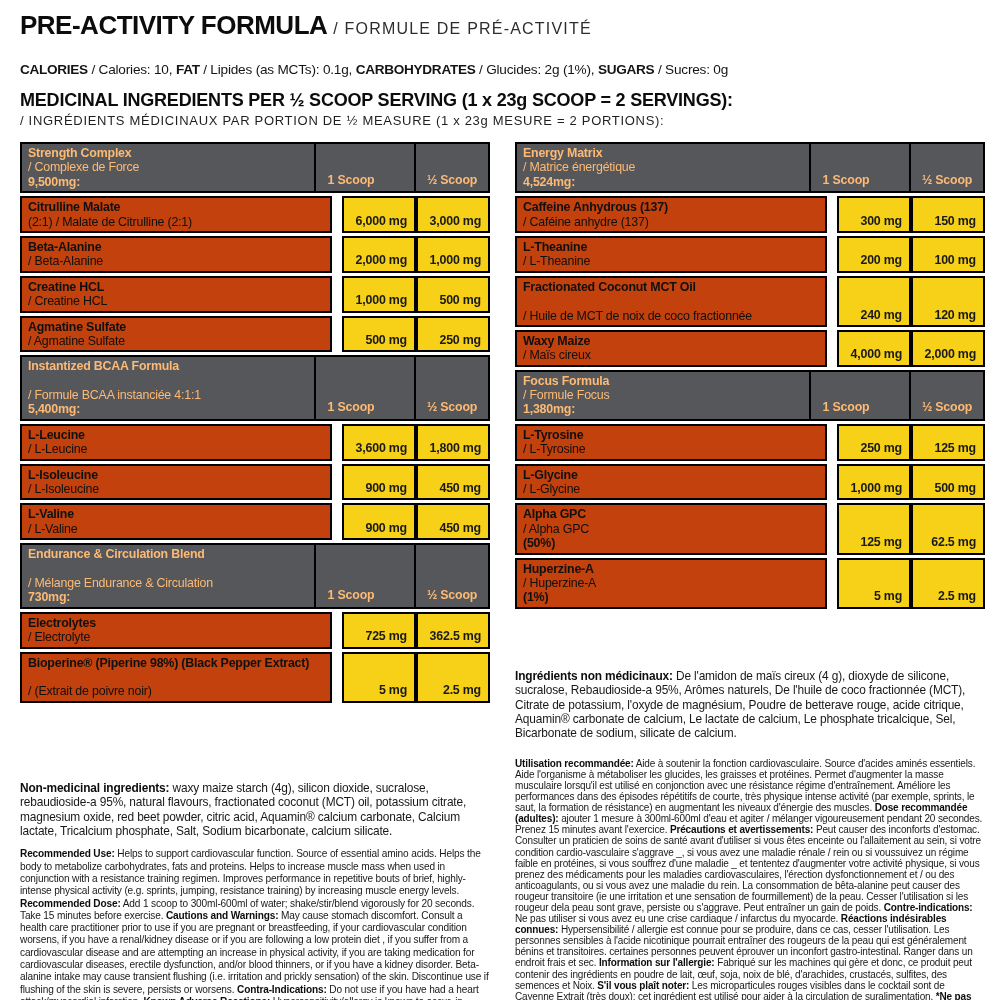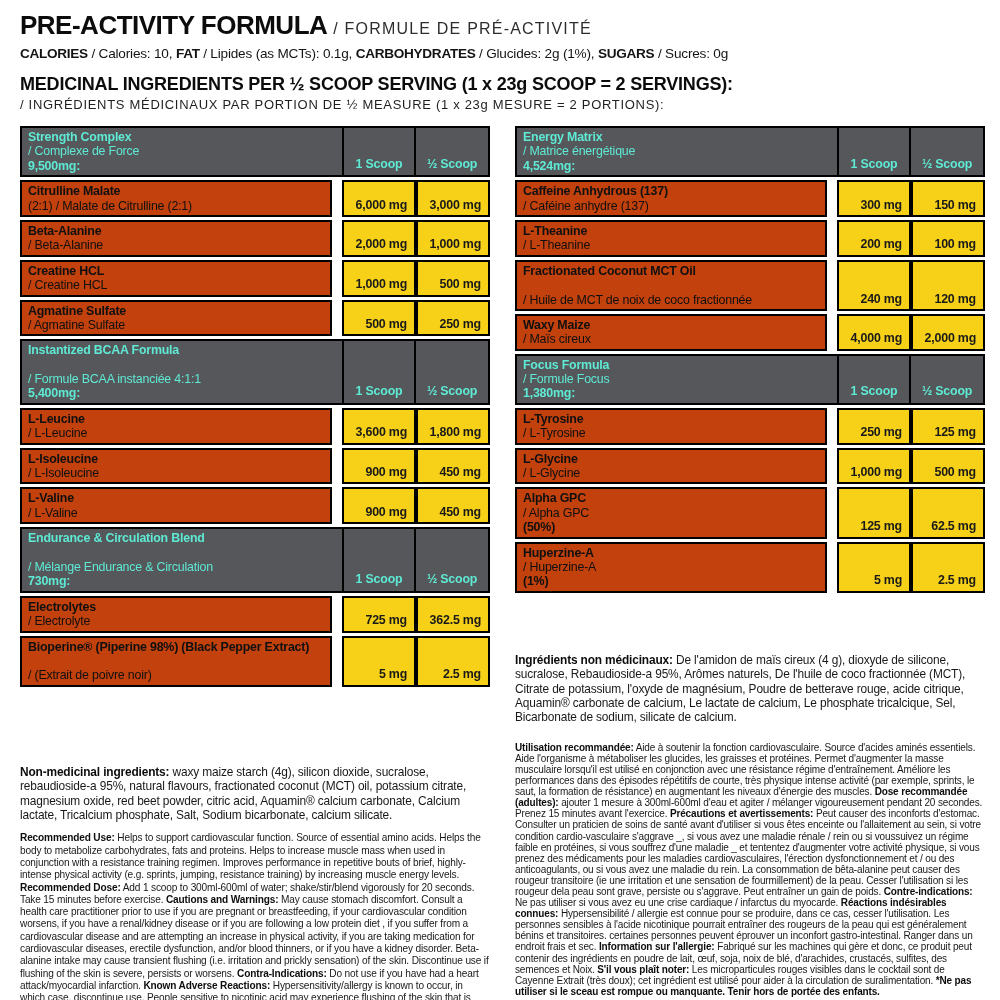--- a/index.html
+++ b/index.html
@@ -5,36 +5,36 @@
   html,body{margin:0;padding:0;background:#fff;}
   body{width:1000px;height:1000px;overflow:hidden;
        font-family:"Liberation Sans", sans-serif;color:#111;
        -webkit-font-smoothing:antialiased;}
   .wrap{padding:10px 15px 0 20px;}
 
   
   .title-line{white-space:nowrap;}
   .title-en{font-size:26px;font-weight:700;letter-spacing:-0.5px;color:#0c0c0c;}
   .title-fr{font-size:16px;font-weight:400;letter-spacing:1.2px;color:#2d2d2d;margin-left:6px;}
-  .nutri-line{margin-top:5px;font-size:13.6px;letter-spacing:-0.2px;color:#141414;}
+  .nutri-line{margin-top:21px;font-size:13.6px;letter-spacing:-0.2px;color:#141414;}
   .nutri-line b{letter-spacing:-0.3px;}
   .med-head{margin-top:13px;}
   .med-head-en{font-size:18px;font-weight:700;letter-spacing:-0.2px;color:#0c0c0c;}
   .med-head-fr{font-size:13px;letter-spacing:0.7px;color:#1f1f1f;margin-top:2px;}
 
   
   .tables{display:flex;gap:25px;margin-top:14px;align-items:flex-start;}
   .col{flex:1;min-width:0;}
 
   
   .trow{box-sizing:border-box;min-height:25px;margin-bottom:3px;display:grid;}
   .trow *{box-sizing:border-box;}
   .tdata{grid-template-columns:1fr 10px 74px 74px;}
   .thead{grid-template-columns:1fr 72px 74px;border:2px solid #000;
-         background:var(--gray,#56575B);color:#5eead4;}
+         background:var(--gray,#56575B);color:#fdba74;gap:28px;}
   .cell{font-size:12.4px;line-height:1.16;letter-spacing:-0.2px;}
   .name{display:flex;flex-direction:column;justify-content:center;
         padding:2px 6px;}
   .tdata .name{border:2px solid #000;background:#c2410c;color:#101010;}
   .thead .name{padding:2px 6px;}
   .val{display:flex;align-items:flex-end;justify-content:flex-end;
        padding:2px 7px 3px 2px;font-weight:700;color:#1a1a1a;}
   .tdata .val{border:2px solid #000;background:var(--yellow,#F7D117);}
   .hval{display:flex;align-items:flex-end;justify-content:center;
         padding:14px 2px 4px 2px;font-weight:700;border-left:2px solid #000;}

